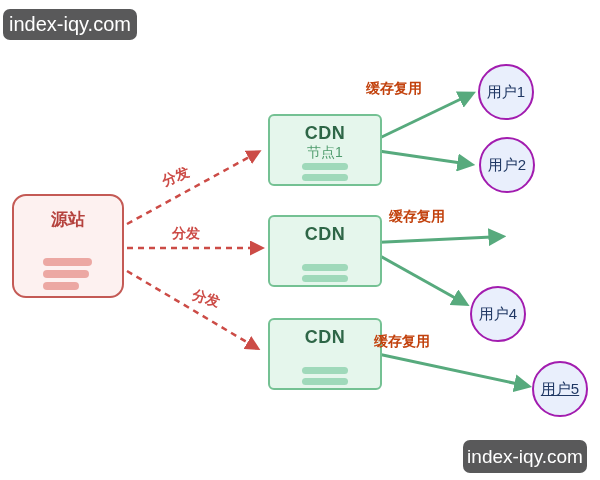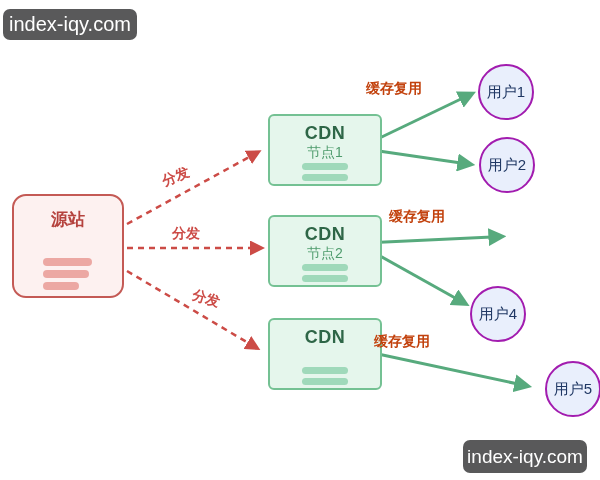--- a/index.html
+++ b/index.html
@@ -75,21 +75,21 @@
     background: #e9effc;
     border: 2px solid #a21caf;
     border-radius: 50%;
     display: flex; align-items: center; justify-content: center;
     font-size: 15px; color: #203864; font-weight: 500;
   }
   .user-1 { left: 478px; top: 64px; }
   .user-2 { left: 479px; top: 137px; text-align: center; }
   .user-3 { left: 511px; top: 211px; }
   .user-4 { left: 470px; top: 286px; }
-  .user-5 { left: 545px; top: 361px; }
+  .user-5 { left: 532px; top: 361px; text-decoration: underline; }
 
   
   .edge-label { position: absolute; font-size: 14px; font-weight: bold; white-space: nowrap; }
   .red-label { color: #cc4b46; }
   .dark-label { color: #c2410c; font-family: Liberation Mono, monospace; }
   .l-d1 { left: 162px; top: 168px; transform: rotate(-22deg); }
   .l-d2 { left: 172px; top: 225px; }
   .l-d3 { left: 192px; top: 290px; transform: rotate(17deg); }
   .l-c1 { left: 366px; top: 80px; }
   .l-c2 { left: 389px; top: 208px; }
@@ -136,21 +136,20 @@
     <div class="cdn-title">CDN</div>
     <div class="cdn-subtitle">节点1</div>
     <div class="cdn-bars">
       <div class="bar"></div>
       <div class="bar"></div>
     </div>
   </div>
 
   <div class="cdn-box cdn-2">
     <div class="cdn-title">CDN</div>
-    <div class="cdn-subtitle">节点2</div>
     <div class="cdn-bars">
       <div class="bar"></div>
       <div class="bar"></div>
     </div>
   </div>
 
   <div class="cdn-box cdn-3">
     <div class="cdn-title">CDN</div>
     <div class="cdn-bars">
       <div class="bar"></div>

